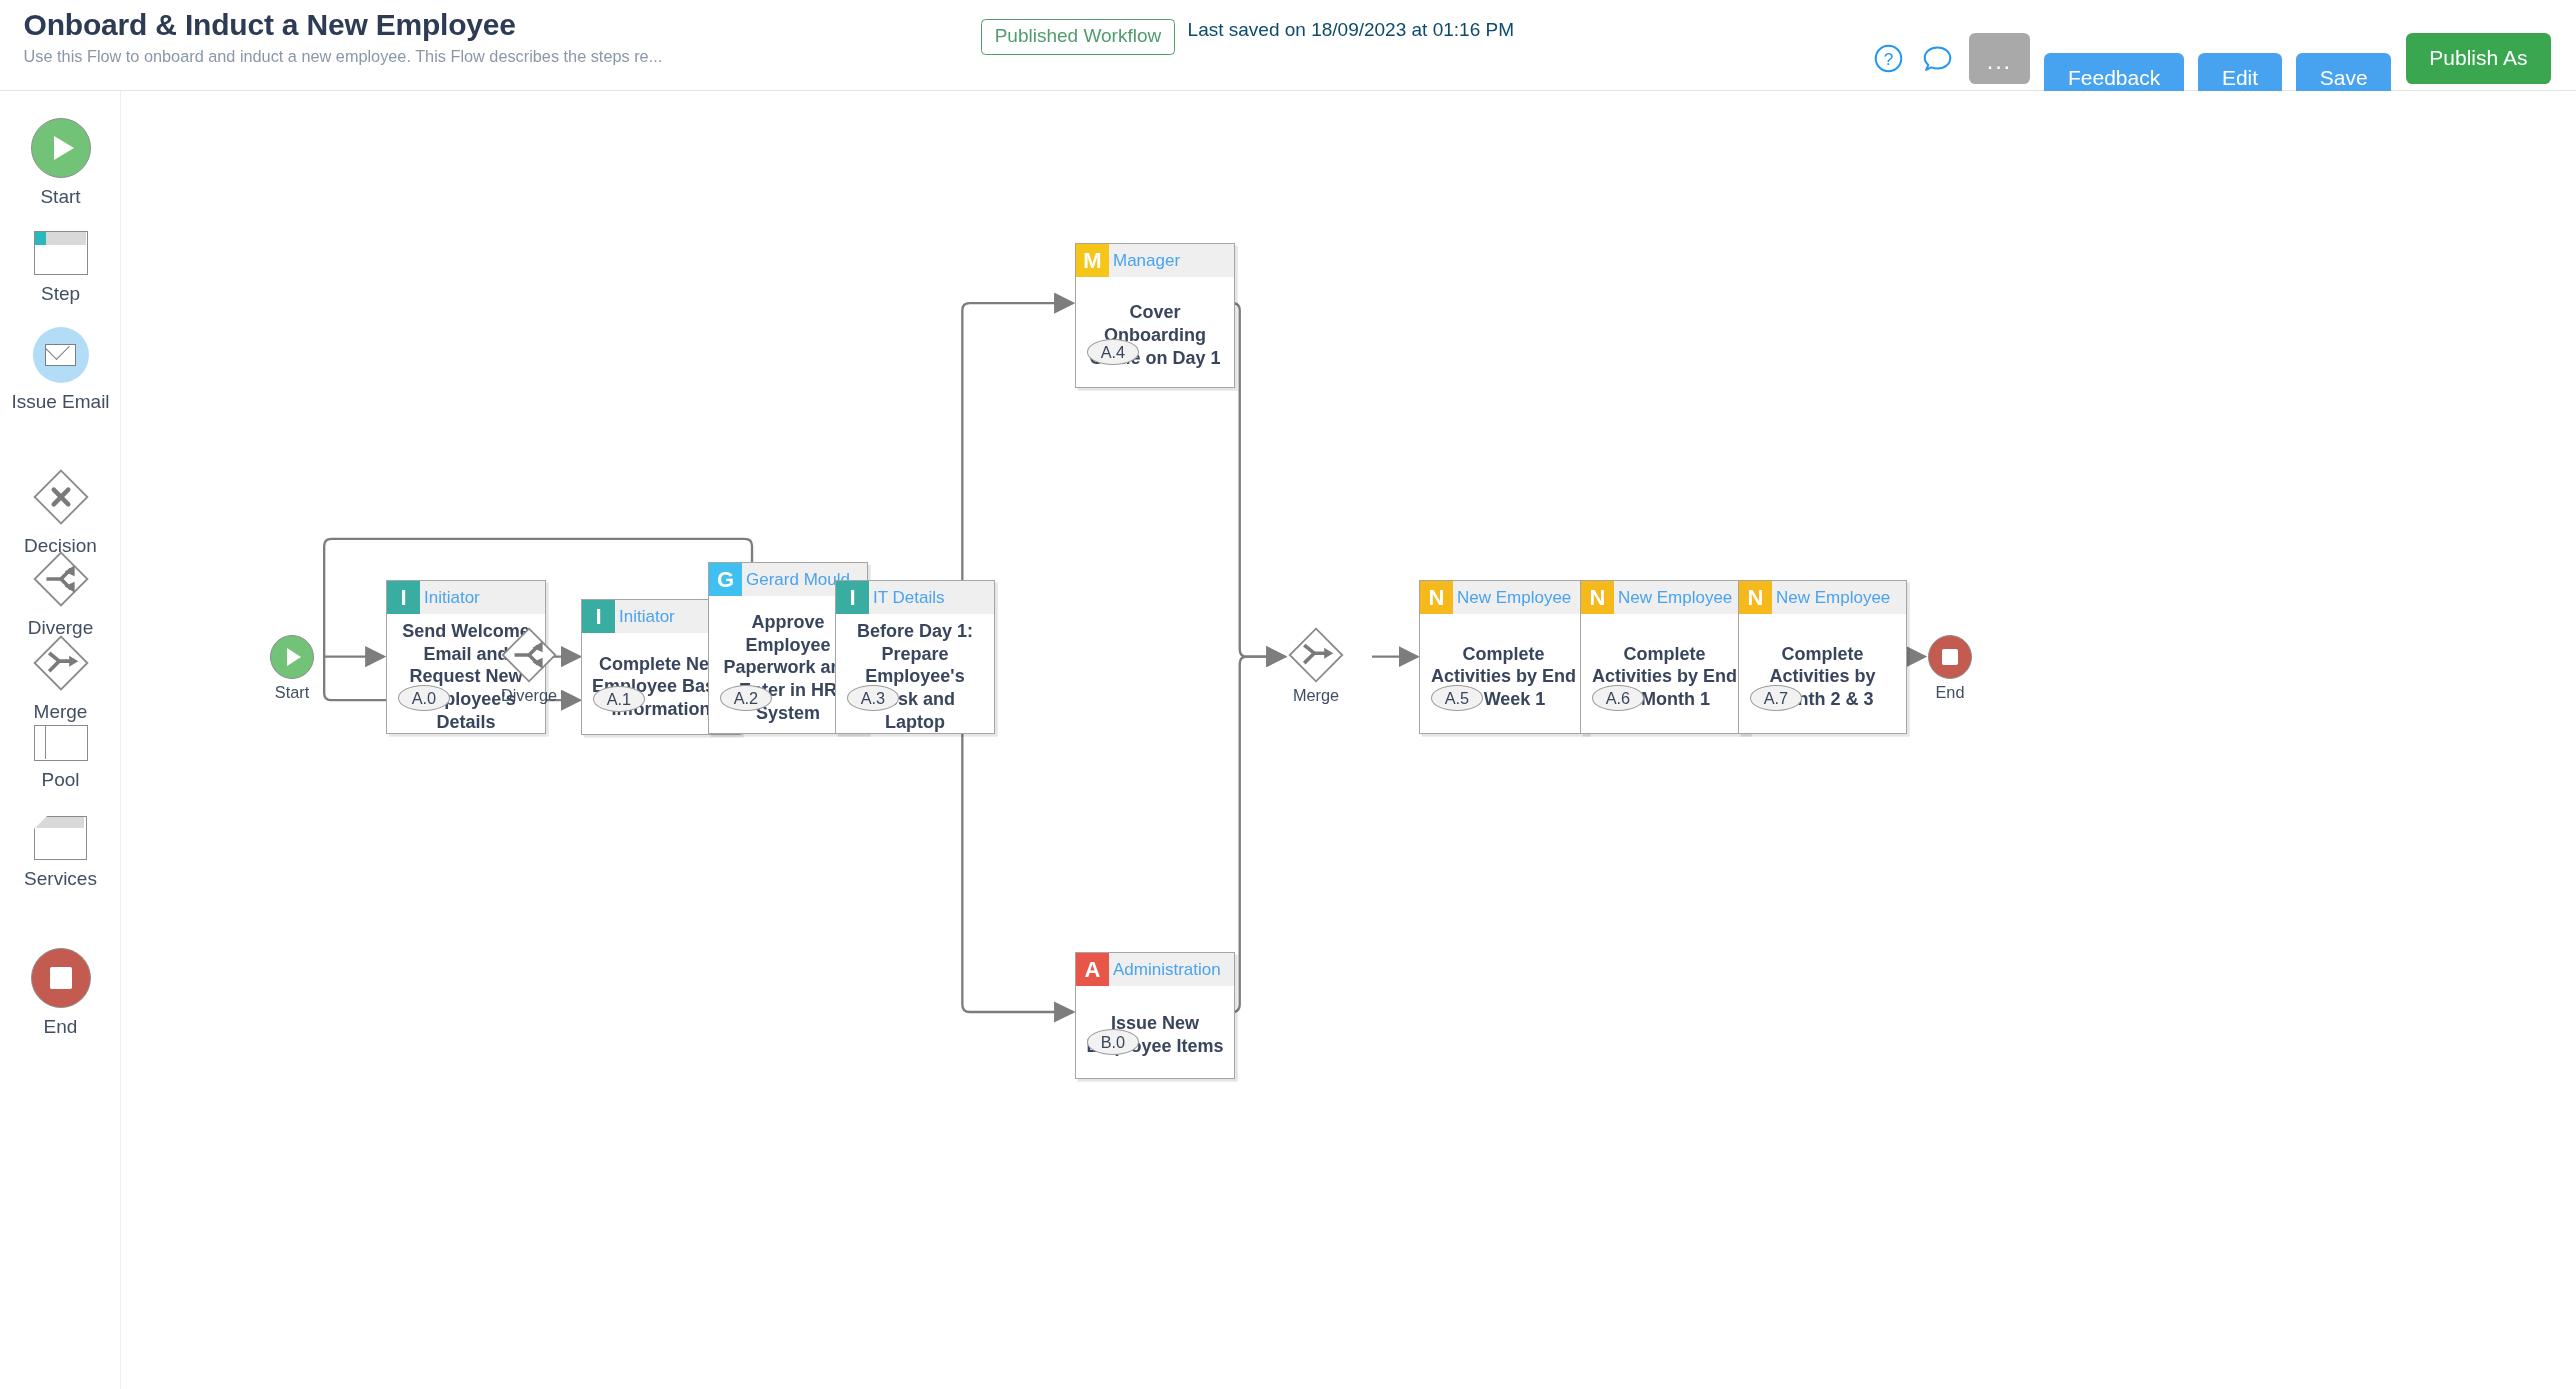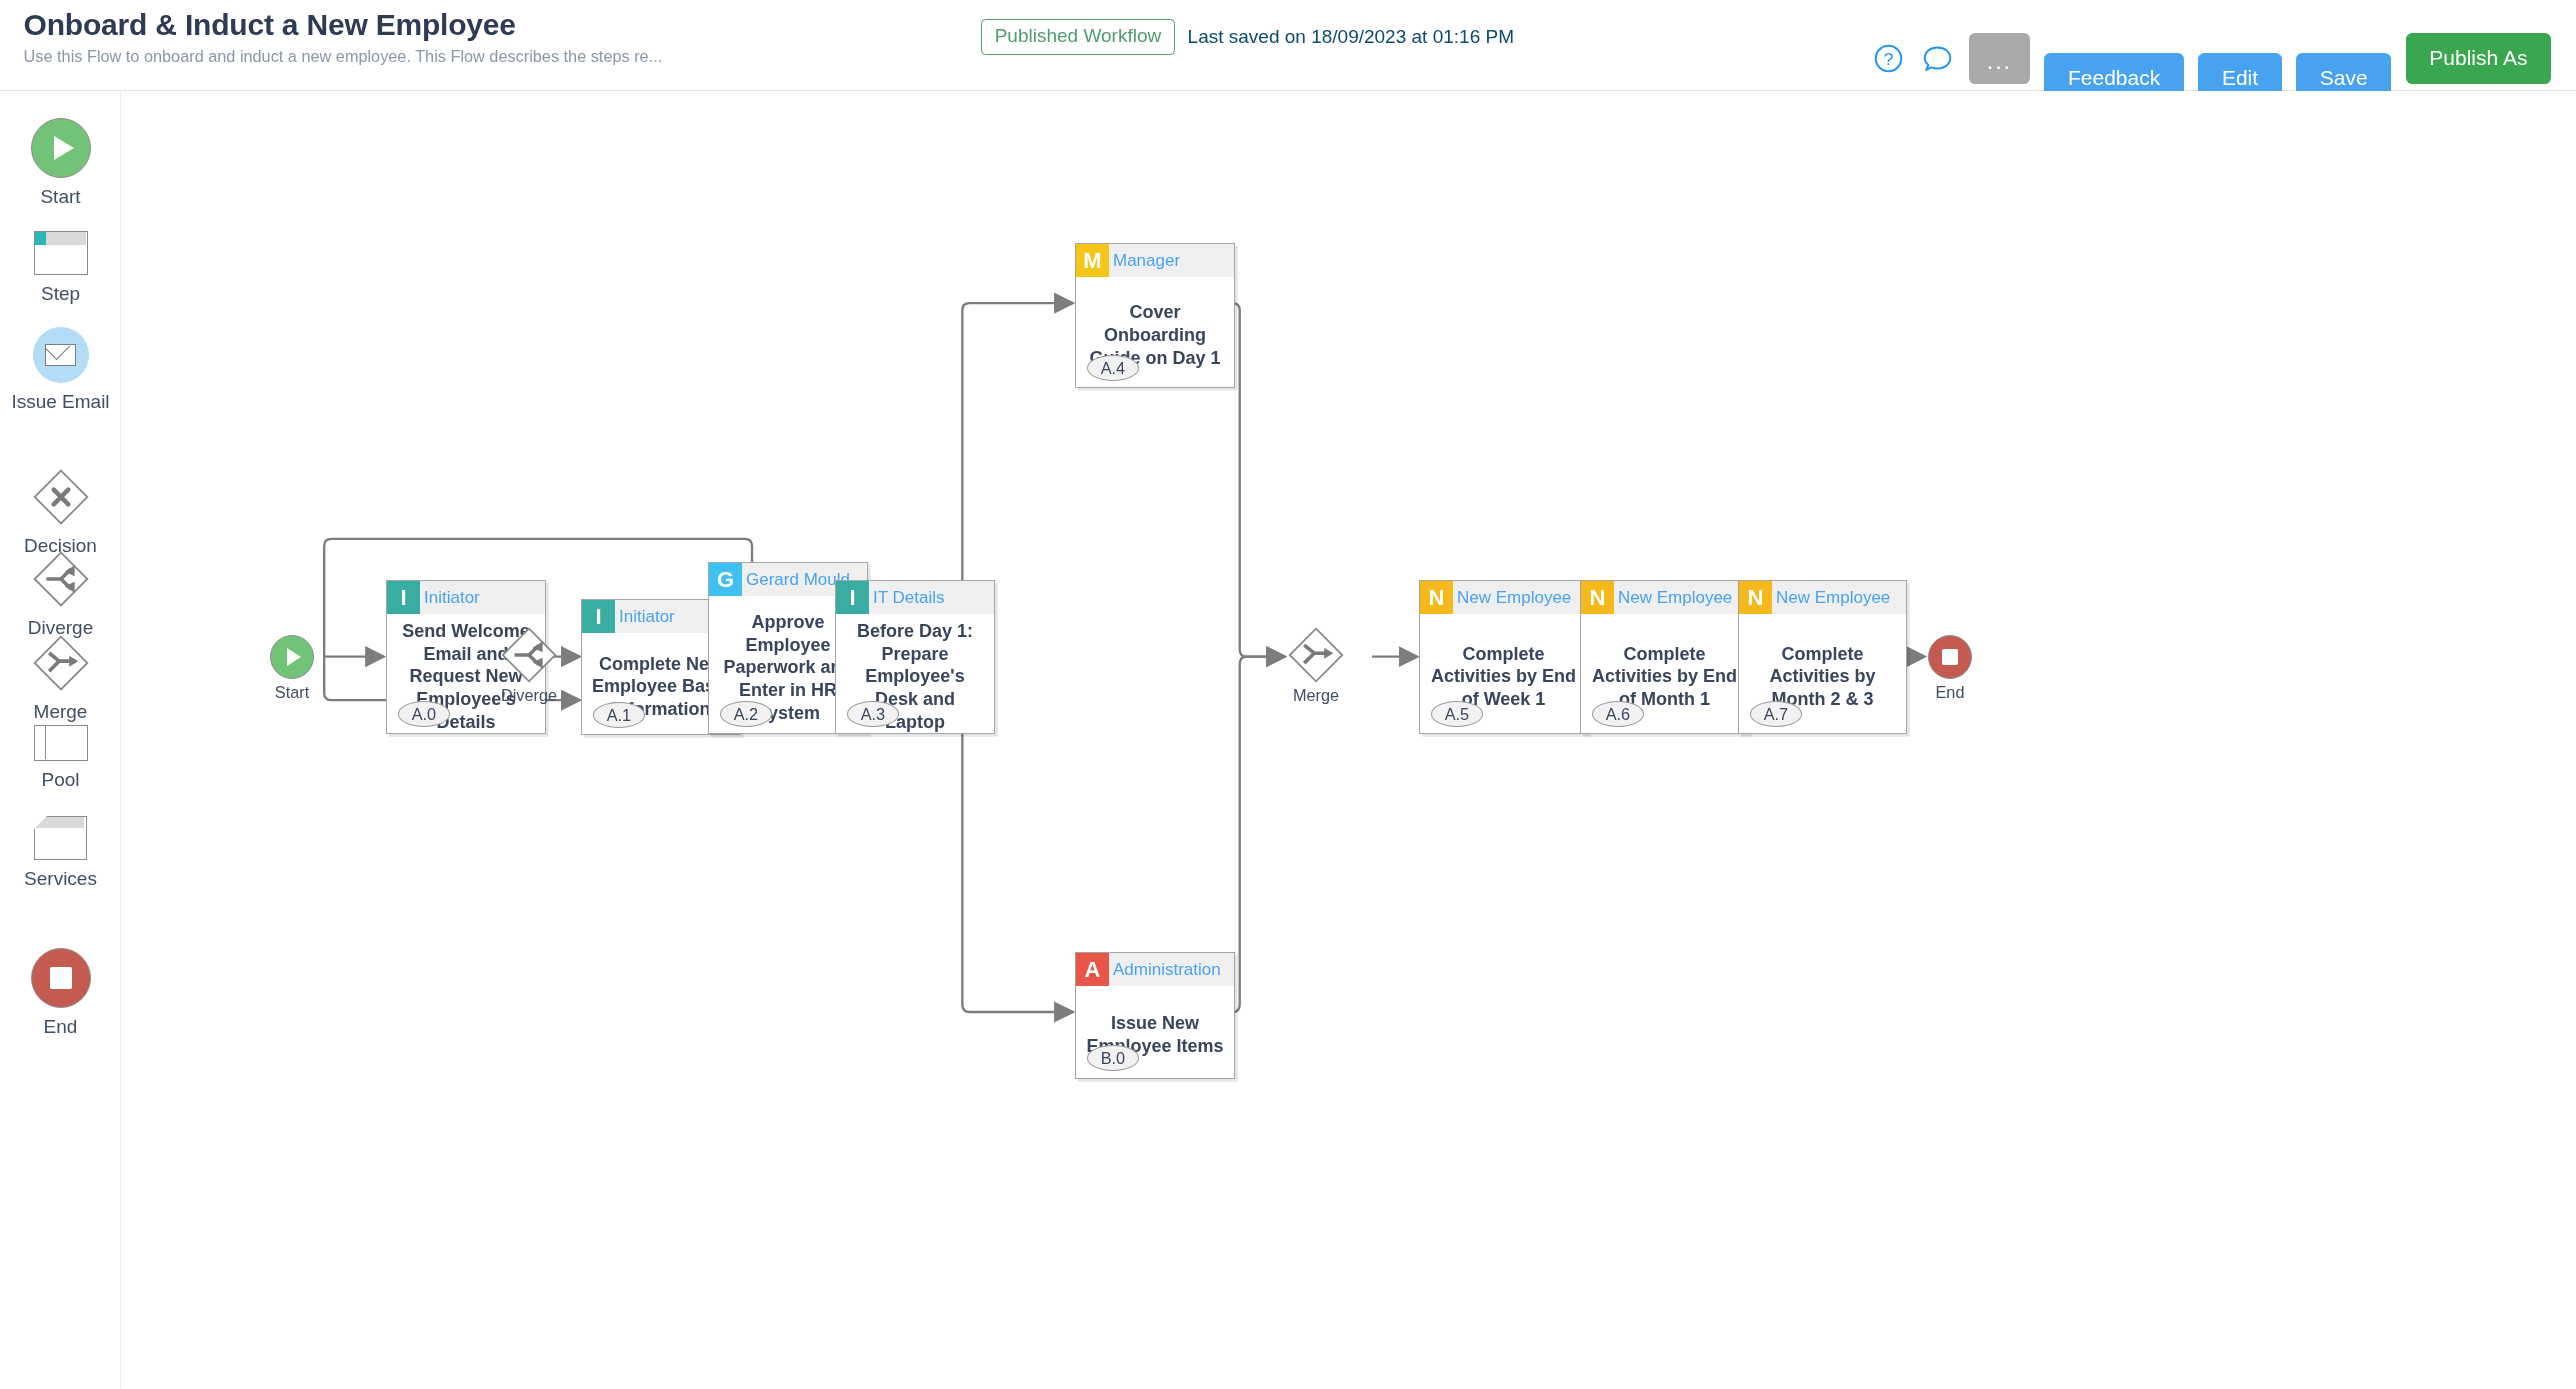--- a/index.html
+++ b/index.html
@@ -23,21 +23,21 @@
     font-size: 30px; font-weight: 700; color: #2e3b55;
     letter-spacing: -0.2px; line-height: 36px; white-space: nowrap;
   }
   #page-subtitle {
     font-size: 16.3px; color: #8a97a8; line-height: 23.6px;
     margin-top: 1.8px; white-space: nowrap;
   }
 
   #status-block {
     position: absolute; left: 981px; top: 19px;
-    display: flex; align-items: center; gap: 12.7px;
+    display: flex; align-items: flex-start; gap: 12.7px;
   }
   #published-badge {
     border: 1.8px solid #4f9c6e; border-radius: 4.5px;
     color: #4f9c6e; font-size: 19px;
     padding: 6.3px 12.7px 8.2px 12.7px; line-height: 20px; white-space: nowrap;
     background: #fff;
   }
   #last-saved {
     font-size: 19px; color: #0c4a6e; white-space: nowrap;
   }
@@ -173,21 +173,21 @@
   }
   .node-body {
     position: relative; display: flex; flex-direction: column;
     justify-content: center; align-items: center;
     text-align: center; padding: 5.4px 7.3px 0 7.3px;
   }
   .node-text {
     color: #38455c; font-size: 18px; font-weight: 700; line-height: 22.7px;
   }
   .node-foot {
-    position: absolute; left: 0; bottom: 0;
+    position: absolute; left: 0; bottom: 16px;
     width: 100%; height: 36px;
     display: flex; align-items: center; justify-content: space-between;
     padding: 0 9px 4px 11px;
   }
   .code-pill {
     border: 0.9px solid #9a9a9a; border-radius: 50%;
     background: #f2f2f2; color: #39465c;
     font-size: 16.3px; padding: 2.7px 12.7px; line-height: 18px;
   }
   .check { color: #1f9bdd; font-size: 27px; font-weight: 700; line-height: 22px; }

